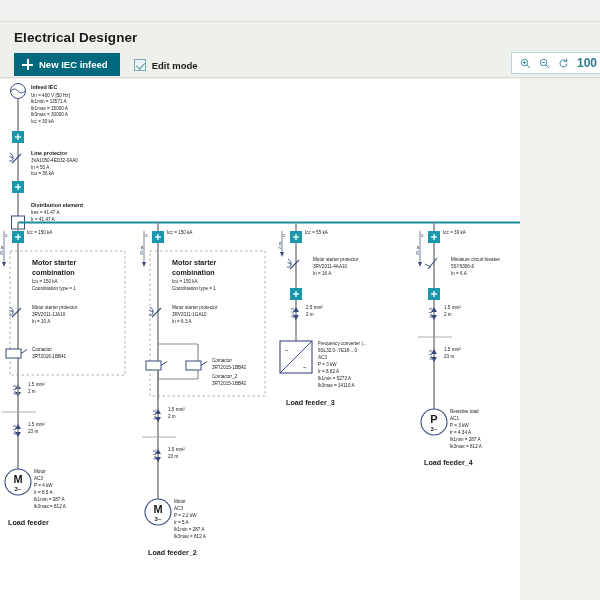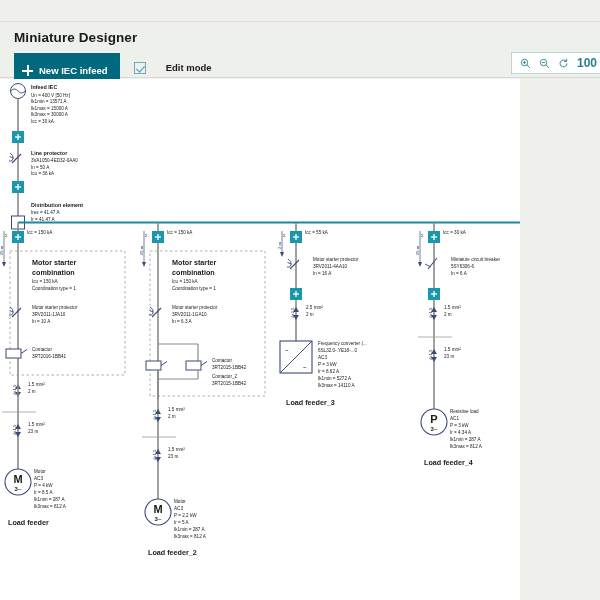--- a/index.html
+++ b/index.html
@@ -25,31 +25,31 @@
     height: 56px;
   }
   .page-title {
     font-size: 13.5px; font-weight: bold; color: #1a1a1a;
     letter-spacing: .1px; margin-bottom: 8px;
   }
   .toolbar-row { display: flex; align-items: center; gap: 14px; }
   .btn-primary {
     background: #00697d; color: #fff; border: none;
     font-size: 9.5px; font-weight: bold; font-family: "Liberation Sans", sans-serif;
-    padding: 12px 12px 6px 8px; display: flex; align-items: center; gap: 6px;
+    padding: 6px 12px 6px 8px; display: flex; align-items: center; gap: 6px;
     cursor: pointer; line-height: 1;
   }
   .plus-ico { display:inline-block; position: relative; width: 11px; height: 11px; }
   .plus-ico:before, .plus-ico:after {
     content:""; position:absolute; background:#fff;
   }
   .plus-ico:before { left:0; top:4.5px; width:11px; height:2px; }
   .plus-ico:after { top:0; left:4.5px; height:11px; width:2px; }
 
-  .edit-mode { display:flex; align-items:center; gap:20px; cursor:pointer; }
+  .edit-mode { display:flex; align-items:flex-end; gap:6px; cursor:pointer; }
   .chk {
     width: 12px; height: 12px; border: 1px solid #7ba7b3; background:#eaf3f5;
     position: relative;
   }
   .chk:after {
     content:""; position:absolute; left:3px; top:1px; width:4px; height:7px;
     border:solid #5b95a3; border-width: 0 1.6px 1.6px 0; transform: rotate(42deg);
   }
   .edit-label { font-size: 9.5px; font-weight: bold; color:#1a1a1a; }
 
@@ -74,21 +74,21 @@
   .t-blue { fill:#2b3a67; }
 </style>
 </head>
 <body>
 
 <div class="app">
 
   <div class="top-strip"></div>
 
   <div class="header">
-    <div class="page-title">Miniature Designer</div>
+    <div class="page-title">Electrical Designer</div>
     <div class="toolbar-row">
       <button class="btn-primary">
         <span class="plus-ico"></span>
         <span>New IEC infeed</span>
       </button>
       <div class="edit-mode">
         <span class="chk"></span>
         <span class="edit-label">Edit mode</span>
       </div>
     </div>

